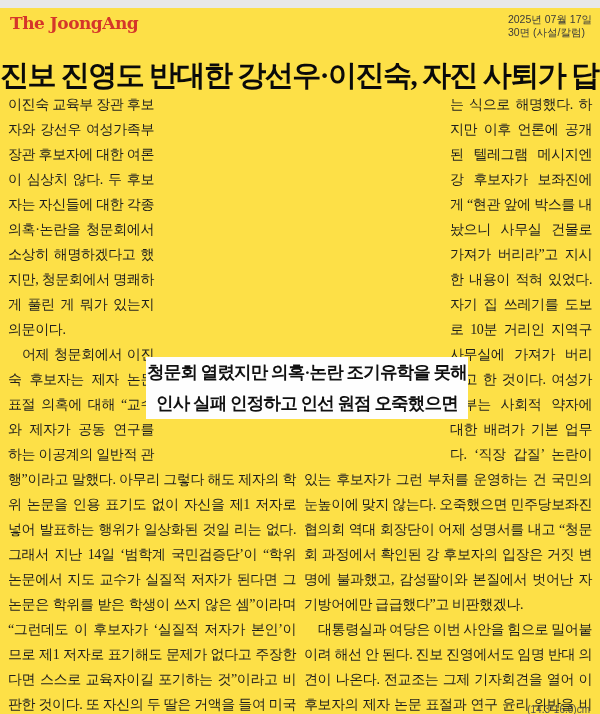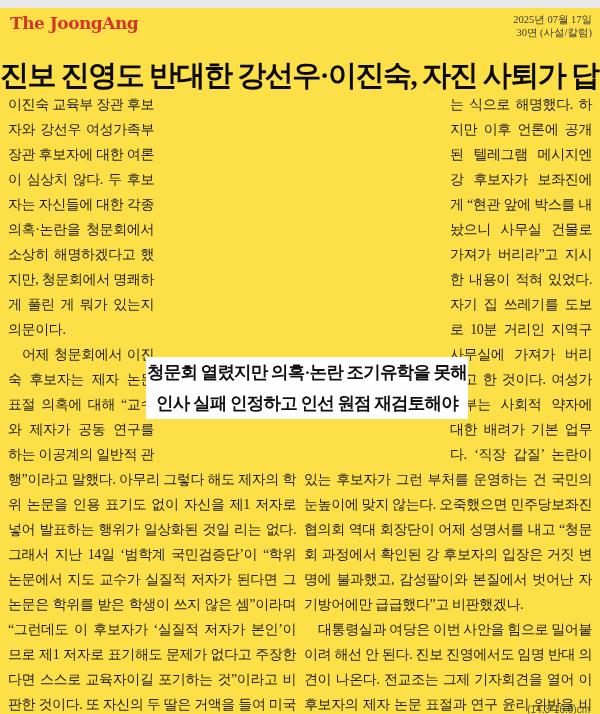--- a/index.html
+++ b/index.html
@@ -16,22 +16,22 @@
   .masthead {
     position:absolute; top:5px; left:10px; right:8px;
     display:flex; justify-content:space-between; align-items:flex-start;
   }
   .logo {
     font-family:"DejaVu Serif", serif;
     font-weight:bold; font-size:17px; letter-spacing:-0.5px;
     color:#d5362a;
   }
   .dateline {
-    text-align:right;
-    font-family:Liberation Serif, serif;
+    text-align:left;
+    font-family:Liberation Sans, sans-serif;
     font-size:10.5px; line-height:13px; color:#3a3a3a;
   }
   
   .headline {
     position:absolute; top:29px; left:0; width:600px;
     text-align:center;
     font-size:29px; font-weight:bold; color:#0a0a0a;
     letter-spacing:-1.5px;
     white-space:nowrap;
   }
@@ -90,18 +90,18 @@
     </div>
     <div class="col">
       <div class="notch-right"></div>
       <p class="para">는 식으로 해명했다. 하지만 이후 언론에 공개된 텔레그램 메시지엔 강 후보자가 보좌진에게 “현관 앞에 박스를 내놨으니 사무실 건물로 가져가 버리라”고 지시한 내용이 적혀 있었다. 자기 집 쓰레기를 도보로 10분 거리인 지역구 사무실에 가져가 버리라고 한 것이다. 여성가족부는 사회적 약자에 대한 배려가 기본 업무다. ‘직장 갑질’ 논란이 있는 후보자가 그런 부처를 운영하는 건 국민의 눈높이에 맞지 않는다. 오죽했으면 민주당보좌진협의회 역대 회장단이 어제 성명서를 내고 “청문회 과정에서 확인된 강 후보자의 입장은 거짓 변명에 불과했고, 감성팔이와 본질에서 벗어난 자기방어에만 급급했다”고 비판했겠나.</p>
       <p class="para indent">대통령실과 여당은 이번 사안을 힘으로 밀어붙이려 해선 안 된다. 진보 진영에서도 임명 반대 의견이 나온다. 전교조는 그제 기자회견을 열어 이 후보자의 제자 논문 표절과 연구 윤리 위반을 비판하면서 이재명 대통령의 지명 철회를 요구했다. 권영국 민주노동당 대표도 강 후보자의 자진 사퇴를 촉구했다. 이재명 정부는 대선 뒤 정권인수위도 안 거치고 곧바로 출범했으니 인사 검증을 할 조직과 시간이 절대적으로 부족했던 게 사실이다. 몇몇 인사 실패를 솔직히 인정하고 인선을 원점에서 재검토하는 게 민심 앞에 겸손한 자세다. 두 후보자는 정권에 더 부담을 주지 말고 스스로 거취를 정리하는 게 바람직하다.</p>
     </div>
   </div>
 
   <div class="pullquote">
     <div>청문회 열렸지만 의혹·논란 조기유학을 못해</div>
-    <div>인사 실패 인정하고 인선 원점 재검토해야</div>
+    <div>인사 실패 인정하고 인선 원점 오죽했으면</div>
   </div>
 
   <div class="size-note">(14.3*16.0)cm</div>
 
 </div>
 
 </body></html>

